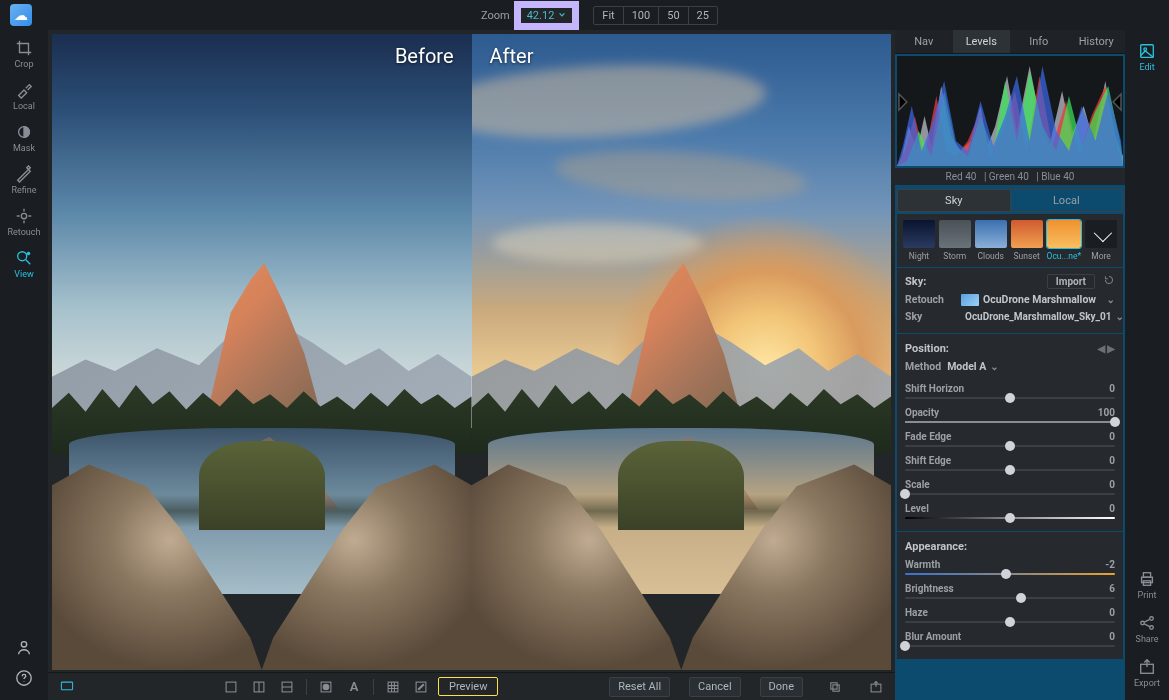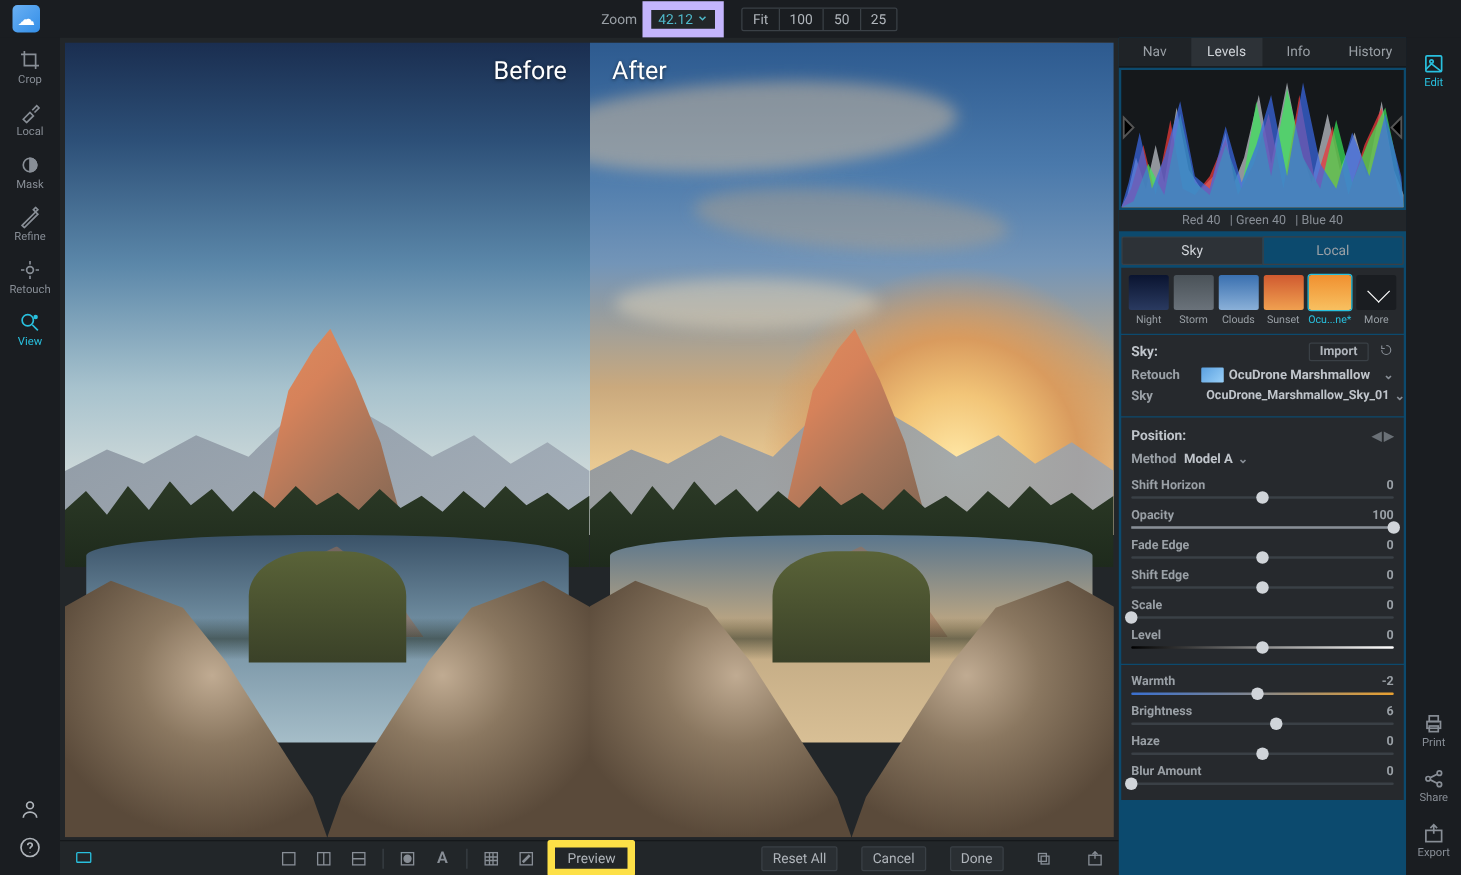--- a/index.html
+++ b/index.html
@@ -56,21 +56,21 @@
 .mtn-ref{position:absolute;top:0;left:30%;width:40%;height:55%;transform:scaleY(-.8);background:linear-gradient(135deg,#c0825c 0%,#9c6f55 60%);clip-path:polygon(10% 0%,30% 70%,45% 90%,55% 100%,70% 75%,85% 45%,100% 0%);opacity:.55;}
 .log{position:absolute;bottom:0;width:55%;height:34%;}
 .log.left{left:-5%;background:radial-gradient(ellipse at 60% 40%,#c0ab92 0%,#8a7760 30%,#5a4a3a 70%);clip-path:polygon(0 20%,25% 5%,50% 15%,65% 35%,80% 60%,95% 85%,100% 100%,0 100%);}
 .log.right{right:-5%;background:radial-gradient(ellipse at 40% 40%,#c0ab92 0%,#8a7760 30%,#5a4a3a 70%);clip-path:polygon(100% 20%,75% 5%,50% 15%,35% 35%,20% 60%,5% 85%,0 100%,100% 100%);}
 .grass{position:absolute;bottom:22%;left:35%;right:35%;height:14%;background:linear-gradient(to top,#3a4128 0%,#5a6338 100%);border-radius:40% 40% 0 0;}
 
 
 .bbar{height:28px;background:#222629;display:flex;align-items:center;padding:0 8px;gap:6px;border-top:1px solid #15181b;}
 .bbar .ico{width:22px;height:20px;display:flex;align-items:center;justify-content:center;color:#888e96;cursor:pointer;}
 .bbar .sep{width:1px;height:16px;background:#3a4046;margin:0 2px;}
-.bbar .preview-btn{border:6px solid #fde047;padding:2px 10px;border-radius:2px;font-size:11px;cursor:pointer;}
+.bbar .preview-btn{border:1px solid #fde047;padding:2px 10px;border-radius:2px;font-size:11px;cursor:pointer;}
 .bbar .footer-btns{margin-left:auto;display:flex;gap:19px;}
 .bbar .fbtn{border:1px solid #3a4046;padding:2px 8px;border-radius:2px;font-size:11px;cursor:pointer;background:#2a2f33;}
 
 
 .rpanel{width:230px;background:#0c4a6e;display:flex;flex-direction:column;overflow:hidden;}
 .rtabs{display:flex;background:#1f2327;border-bottom:1px solid #15181b;}
 .rtabs span{flex:1;text-align:center;padding:5px 0;font-size:11px;cursor:pointer;color:#9aa0a6;}
 .rtabs span.active{background:#2d3237;color:#d0d4d9;}
 .histo{height:110px;position:relative;background:#15181b;margin:2px;}
 .histo svg{width:100%;height:100%;}
@@ -479,20 +479,23 @@
                 <span>Level</span>
                 <span>0</span>
               </div>
               <div class="track">
                 <div class="knob" style="left:50%"></div>
               </div>
             </div>
         </div>
 
         <div class="sec">
+          <div class="sec-title">
+              <span>Appearance:</span>
+            </div>
           <div class="slider-row">
               <div class="sl-head">
                 <span>Warmth</span>
                 <span>-2</span>
               </div>
               <div class="track" style="background:linear-gradient(to right,#3a70d0,#888,#e8a030);">
                 <div class="knob" style="left:48%"></div>
               </div>
             </div>
           <div class="slider-row">

